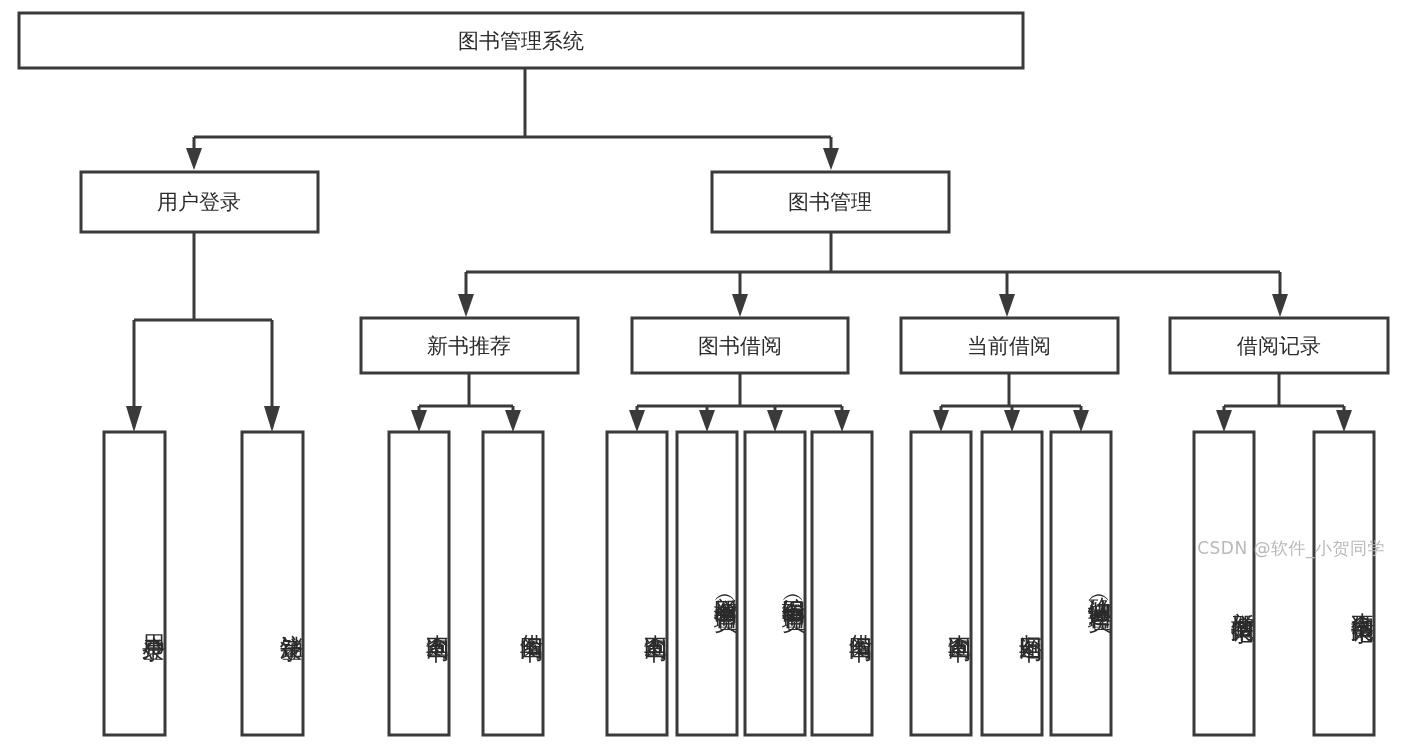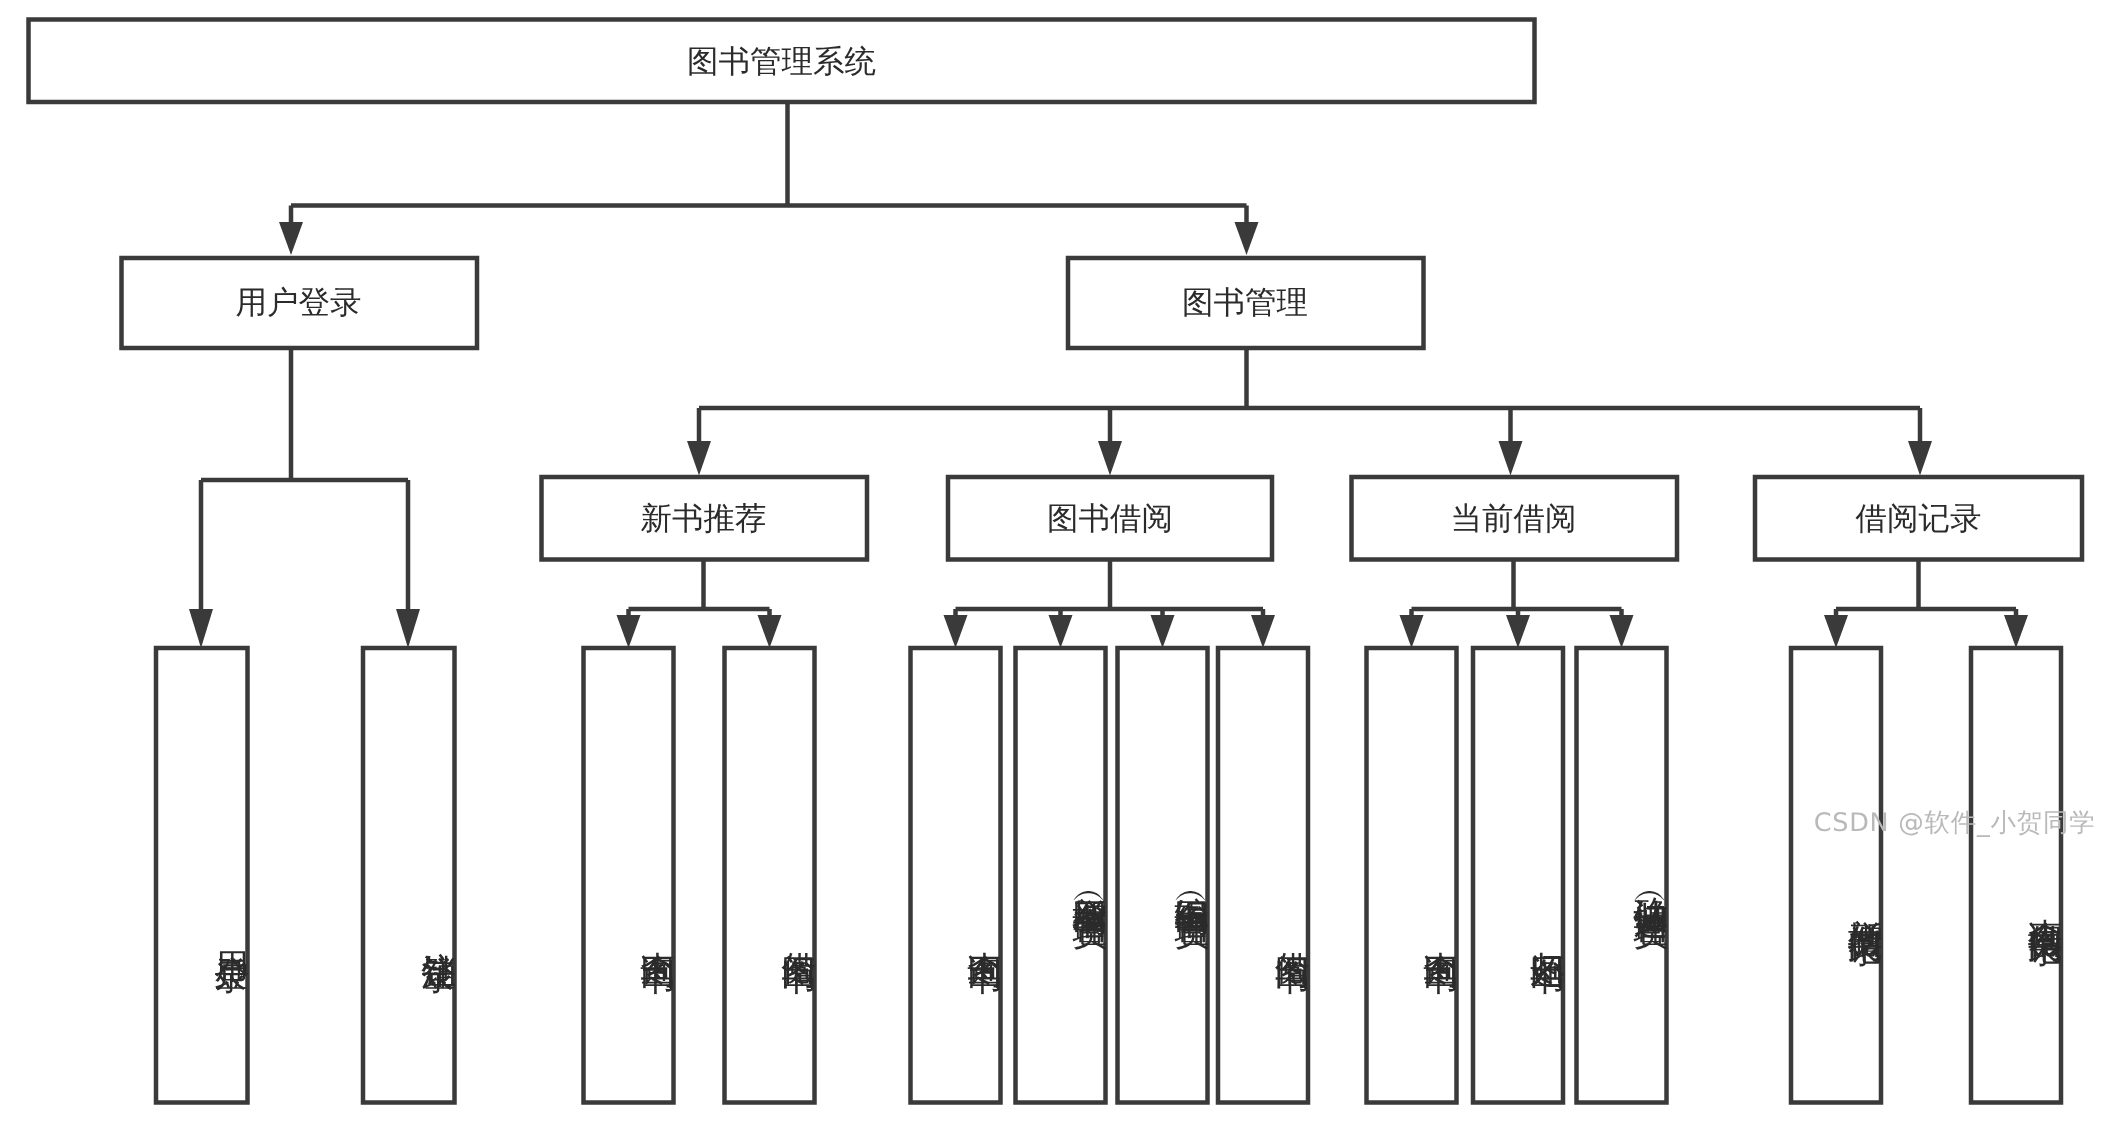--- a/index.html
+++ b/index.html
@@ -61,21 +61,21 @@
     font-family: "DejaVu Sans", "Liberation Sans", sans-serif;
     font-size: 23px;
     line-height: 1.0;
     color: #2b2b2b;
     letter-spacing: 2px;
     white-space: nowrap;
     pointer-events: none;
   }
   #watermark {
     position: absolute;
-    right: 8px;
+    right: 20px;
     bottom: 6px;
     font-family: "DejaVu Sans", "Liberation Sans", sans-serif;
     font-size: 17px;
     color: #b9b9b9;
     white-space: nowrap;
     letter-spacing: 0.5px;
   }
 </style>
 </head>
 <body>

